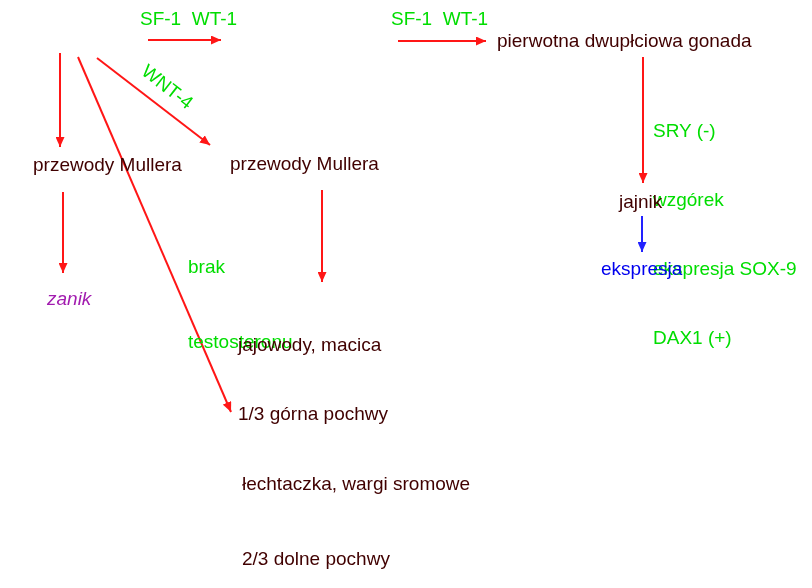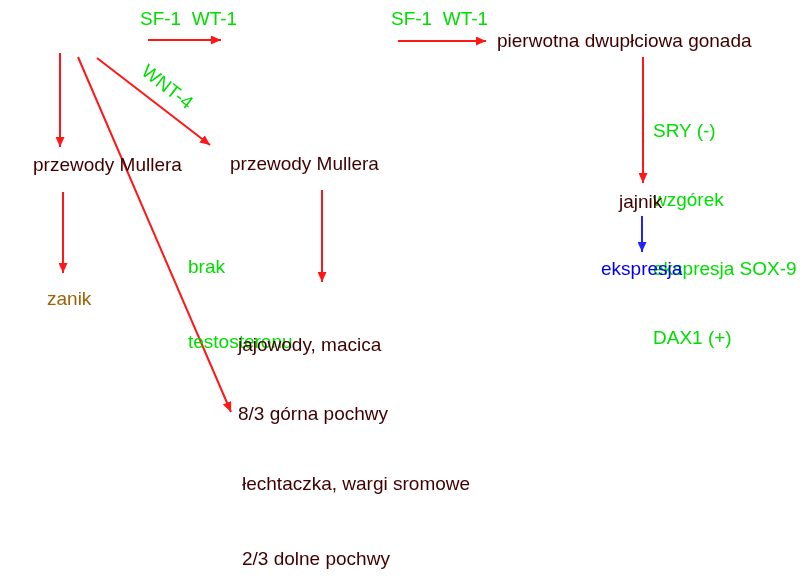--- a/index.html
+++ b/index.html
@@ -12,21 +12,21 @@
     font-family: "Liberation Sans", sans-serif;
     font-size: 19px;
     line-height: 19px;
   }
   .txt {
     position: absolute;
     white-space: pre;
     color: #400000;
   }
   .green { color: #00dd00; }
-  .redtxt { color: #a16207; }
+  .redtxt { color: #a21caf; font-style: italic; }
   .bluetxt { color: #0000ee; }
   .block div { white-space: pre; }
   .lh23 { line-height: 23px; }
   .lh25 { line-height: 25px; }
   .wnt4 {
     transform: rotate(38deg);
     transform-origin: 0 0;
   }
   .arrows {
     position: absolute;
@@ -80,21 +80,21 @@
     <div>brak</div>
     <div>testosteronu</div>
   </div>
 
   <div class="txt" style="left:230px; top:154px;">przewody Mullera</div>
 
   <div class="txt redtxt" style="left:47px; top:289px;">zanik</div>
 
   <div class="txt block lh23" style="left:238px; top:287px;">
     <div>jajowody, macica</div>
-    <div>8/3 górna pochwy</div>
+    <div>1/3 górna pochwy</div>
   </div>
 
   <div class="txt block lh25" style="left:242px; top:421px;">
     <div>łechtaczka, wargi sromowe</div>
     <div>2/3 dolne pochwy</div>
     
   </div>
 
 </div>
 

